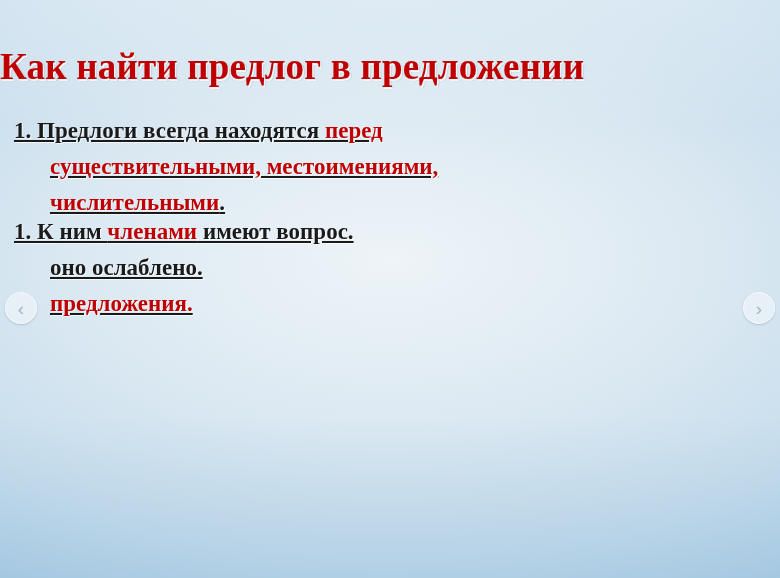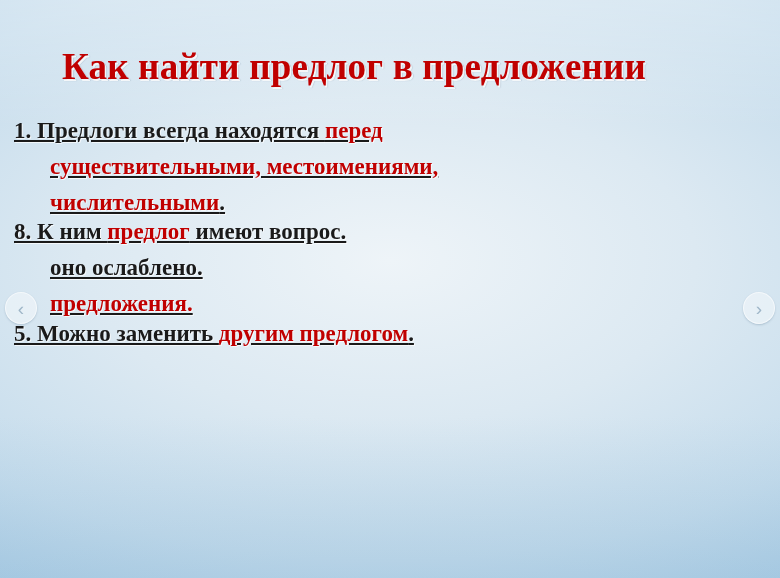--- a/index.html
+++ b/index.html
@@ -27,21 +27,21 @@
     left: 0; top: 0; right: 0; bottom: 0;
     background:
       linear-gradient(180deg, rgba(255,255,255,0.35) 0%, rgba(255,255,255,0.0) 22%, rgba(255,255,255,0.0) 72%, rgba(120,170,205,0.22) 100%);
     pointer-events: none;
   }
   .title {
     position: absolute;
     top: 45px;
     left: 0;
     width: 708px;
-    text-align: center;
+    text-align: left;
     font-size: 37px;
     font-weight: bold;
     color: #c00000;
     letter-spacing: 0.2px;
     text-shadow: 1.5px 1.5px 0 rgba(255,255,255,0.85), 2px 2px 1px rgba(90,120,150,0.35);
   }
   .content {
     position: absolute;
     top: 116px;
     left: 14px;
@@ -99,36 +99,33 @@
 
     <div class="line indent">
       <span class="hl">существительными, местоимениями,</span>
     </div>
 
     <div class="line indent">
       <span class="hl">числительными</span><span>.</span>
     </div>
 
     <div class="line">
-      <span>8.  К ним </span><span class="hl">предлог</span><span> имеют вопрос.</span>
+      <span>1.  К ним </span><span class="hl">членами</span><span> имеют вопрос.</span>
     </div>
 
 
     <div class="line indent">
       <span>оно ослаблено.</span>
     </div>
 
 
     <div class="line indent">
       <span class="hl">предложения.</span>
     </div>
 
-    <div class="line">
-      <span>5.  Можно заменить </span><span class="hl">другим предлогом</span><span>.</span>
-    </div>
 
   </div>
 
   <div class="nav nav-left">
     <span>‹</span>
   </div>
   <div class="nav nav-right">
     <span>›</span>
   </div>
 

